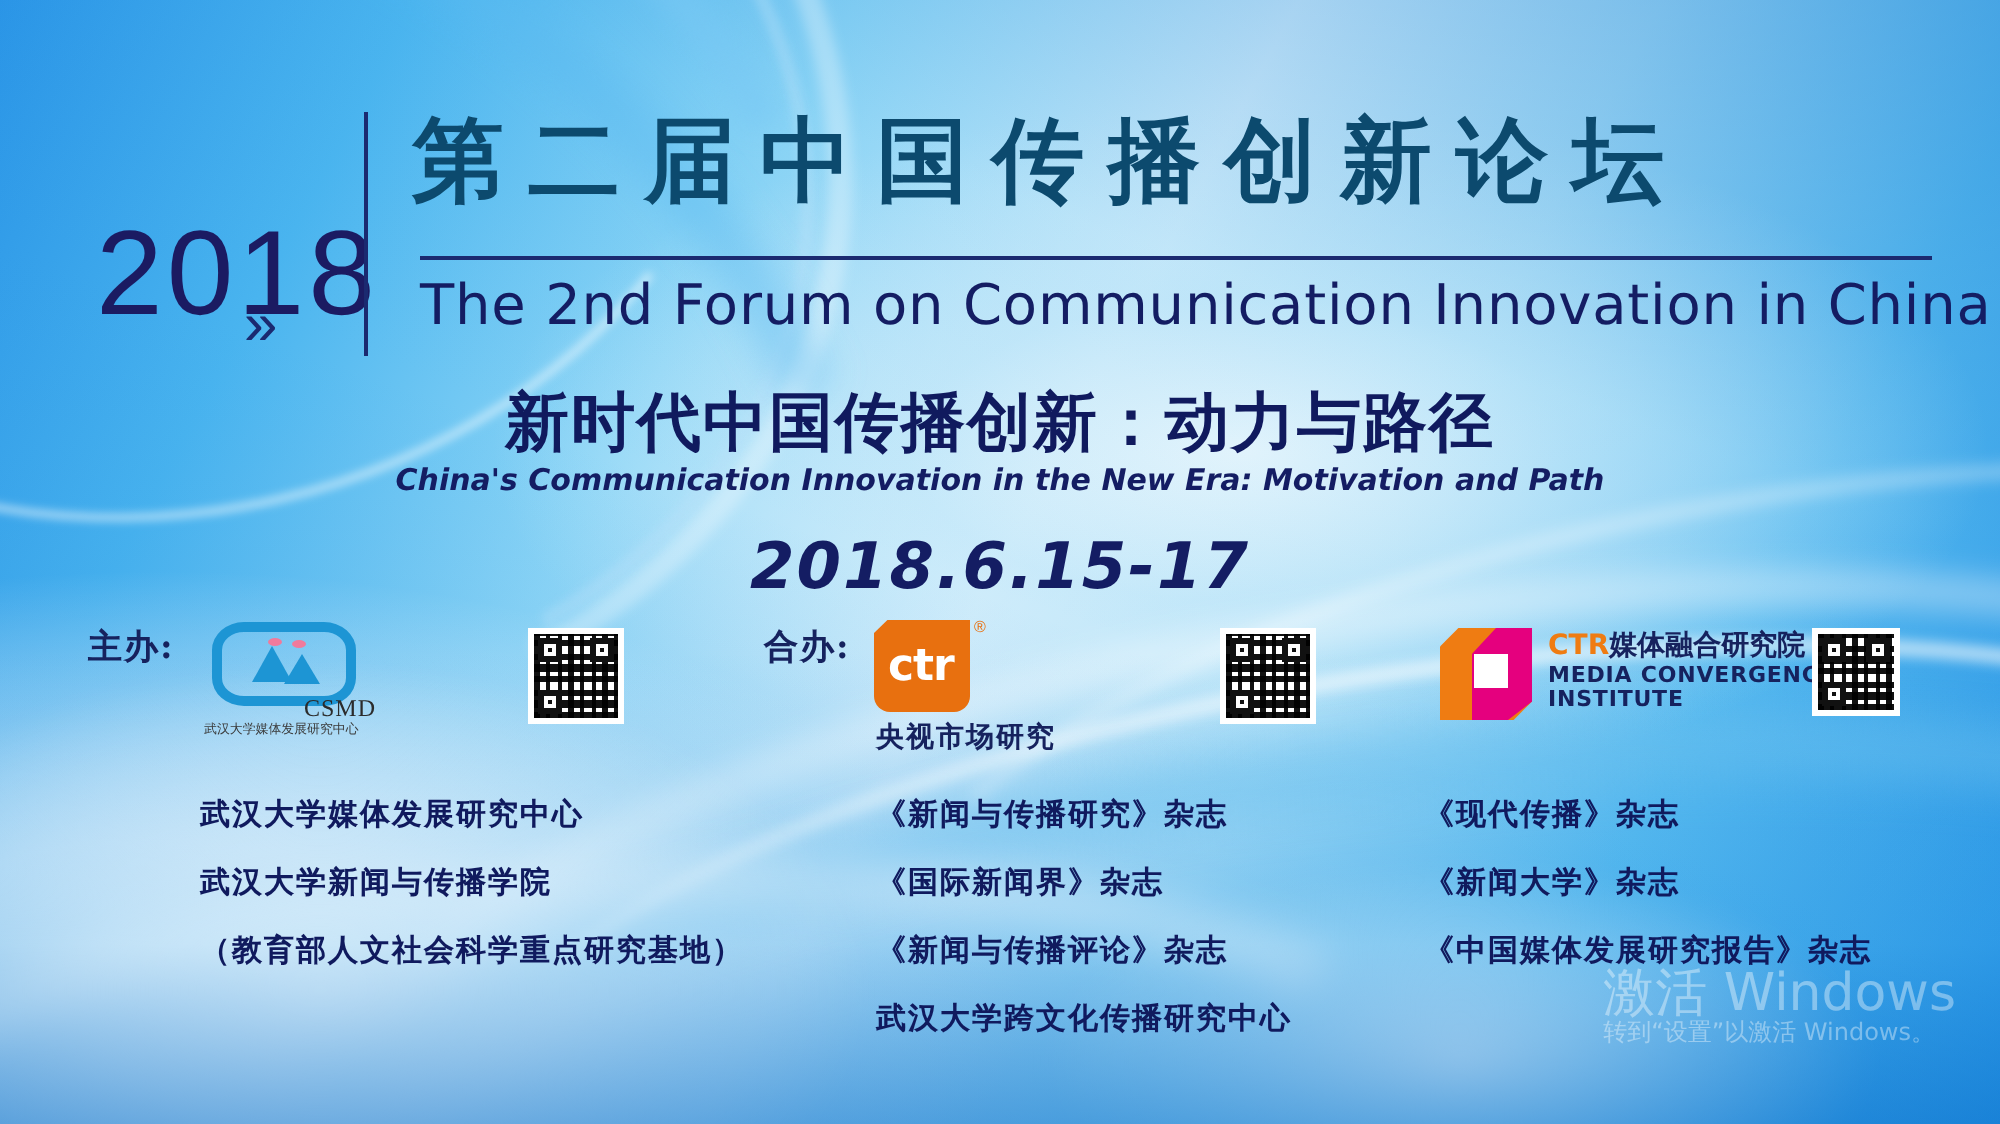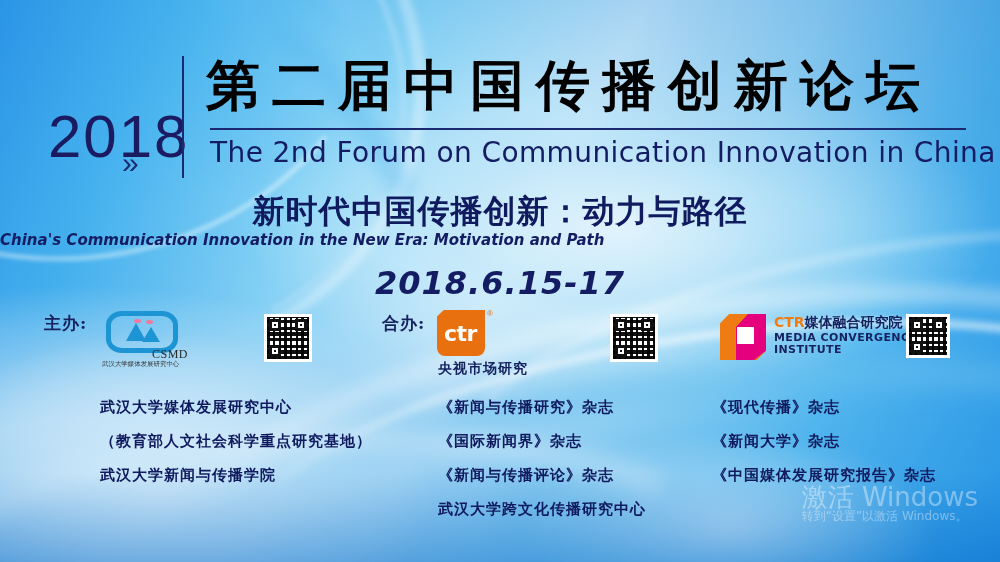--- a/index.html
+++ b/index.html
@@ -53,41 +53,41 @@
     font-size:60px;letter-spacing:2px;color:#1b1b62;
     font-family:"Liberation Sans","DejaVu Sans",sans-serif;
   }
   .chev{
     position:absolute;left:122px;top:100px;
     font-size:30px;color:#1b2a70;line-height:1;
   }
   .vdiv{position:absolute;left:182px;top:8px;width:2px;height:122px;background:#1b2a70;}
   .title-cn{
     position:absolute;left:206px;top:2px;
-    font-size:54px;letter-spacing:12px;color:#000000;
+    font-size:46px;letter-spacing:12px;color:#0c4a6e;
     font-family:"DejaVu Serif","Liberation Serif",serif;
     font-weight:700;white-space:nowrap;
   }
   .title-rule{position:absolute;left:210px;top:80px;width:756px;height:2px;background:#1b2a70;}
   .title-en{
     position:absolute;left:210px;top:88px;
     font-size:28px;letter-spacing:.4px;color:#141d63;
     font-family:"DejaVu Sans","Liberation Sans",sans-serif;
     white-space:nowrap;
   }
 
   
   .theme-cn{
     position:absolute;left:0;top:190px;width:1000px;text-align:center;
     font-size:32px;font-weight:700;letter-spacing:1px;
     color:#101a5e;
     font-family:"DejaVu Sans","Liberation Sans",sans-serif;
   }
   .theme-en{
-    position:absolute;left:0;top:231px;width:1000px;
+    position:absolute;left:0;top:231px;width:1000px;text-align:center;
     font-size:15px;font-weight:700;font-style:italic;color:#141d63;
     font-family:"DejaVu Sans","Liberation Sans",sans-serif;
   }
   .date{
     position:absolute;left:0;top:264px;width:1000px;text-align:center;
     font-size:32px;font-weight:700;font-style:italic;letter-spacing:1px;
     color:#141d63;
     font-family:"DejaVu Sans","Liberation Sans",sans-serif;
   }
 
@@ -248,22 +248,22 @@
 
   <div class="qr qr-mci">
     <i></i>
     <span class="eye e1"></span>
     <span class="eye e2"></span>
     <span class="eye e3"></span>
   </div>
 
   <div class="col col-1">
     <div>武汉大学媒体发展研究中心</div>
+    <div>武汉大学新闻与传播学院</div>
     <div>（教育部人文社会科学重点研究基地）</div>
-    <div>武汉大学新闻与传播学院</div>
   </div>
   <div class="col col-2">
     <div>《新闻与传播研究》杂志</div>
     <div>《国际新闻界》杂志</div>
     <div>《新闻与传播评论》杂志</div>
     <div>武汉大学跨文化传播研究中心</div>
   </div>
   <div class="col col-3">
     <div>《现代传播》杂志</div>
     <div>《新闻大学》杂志</div>

